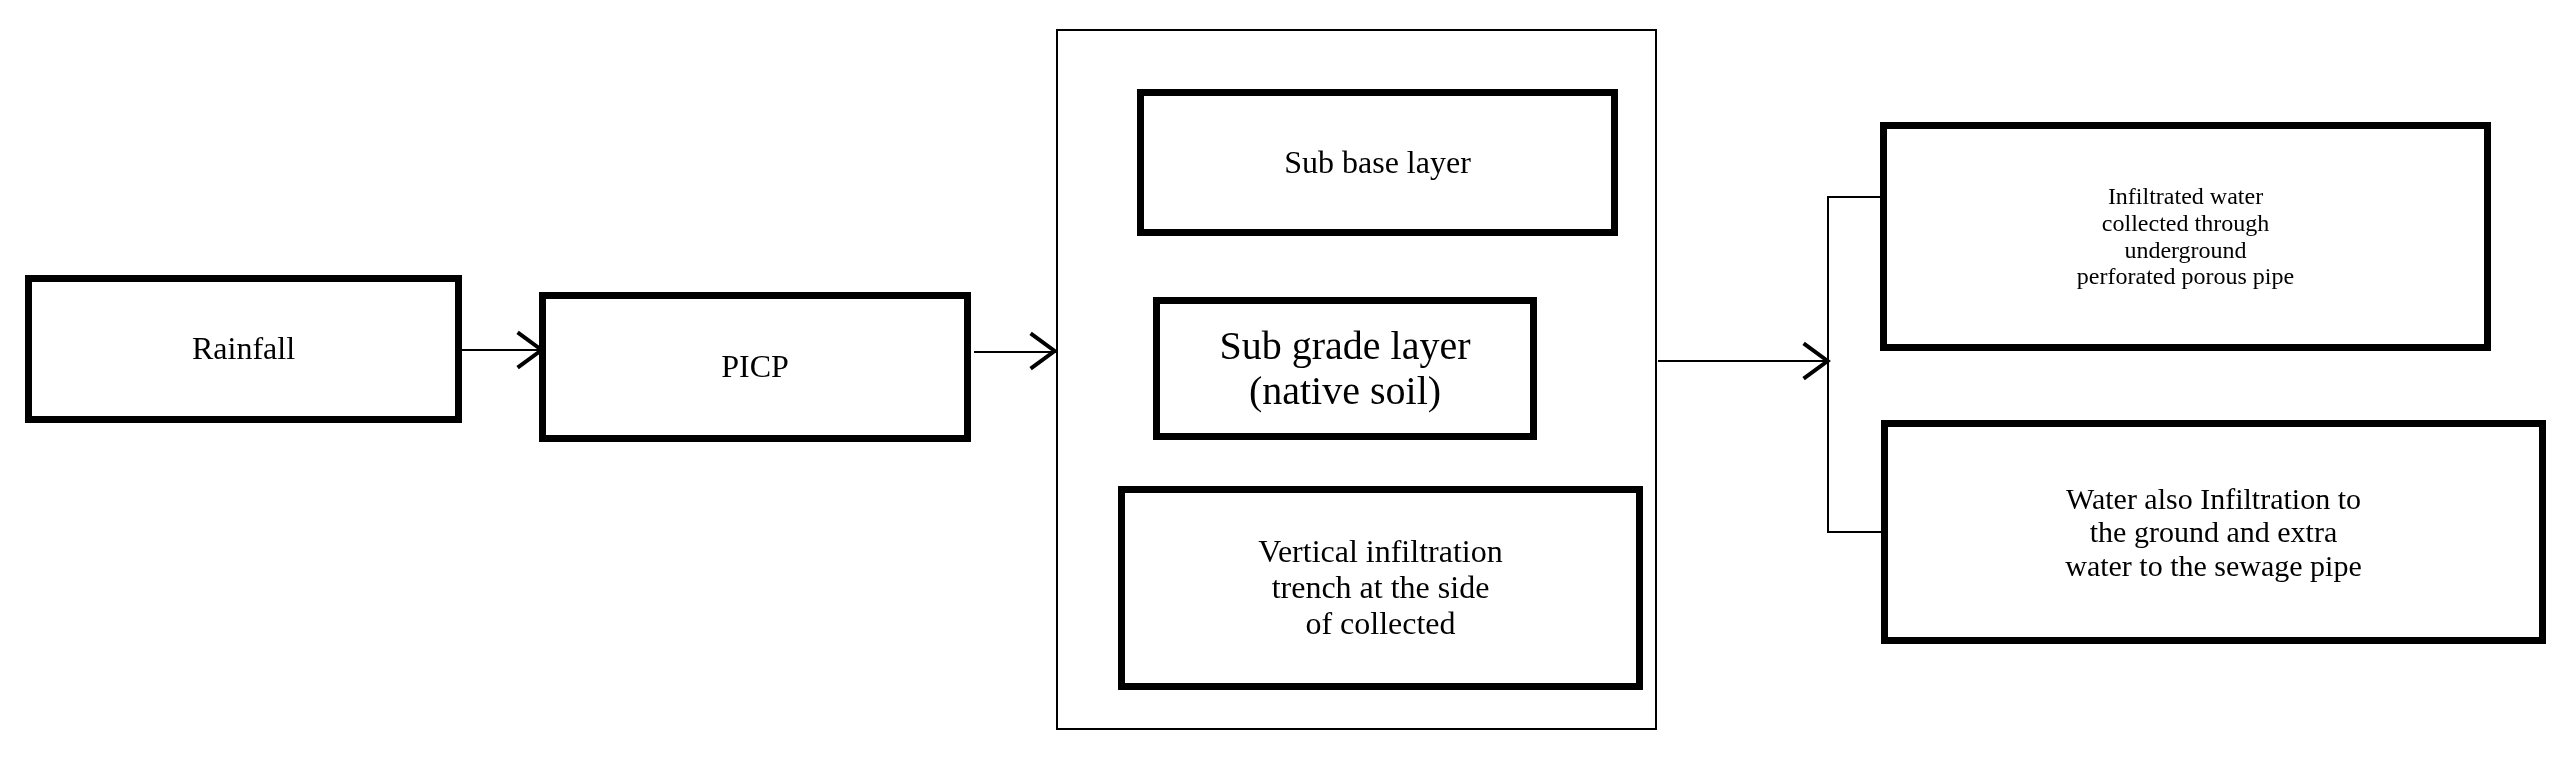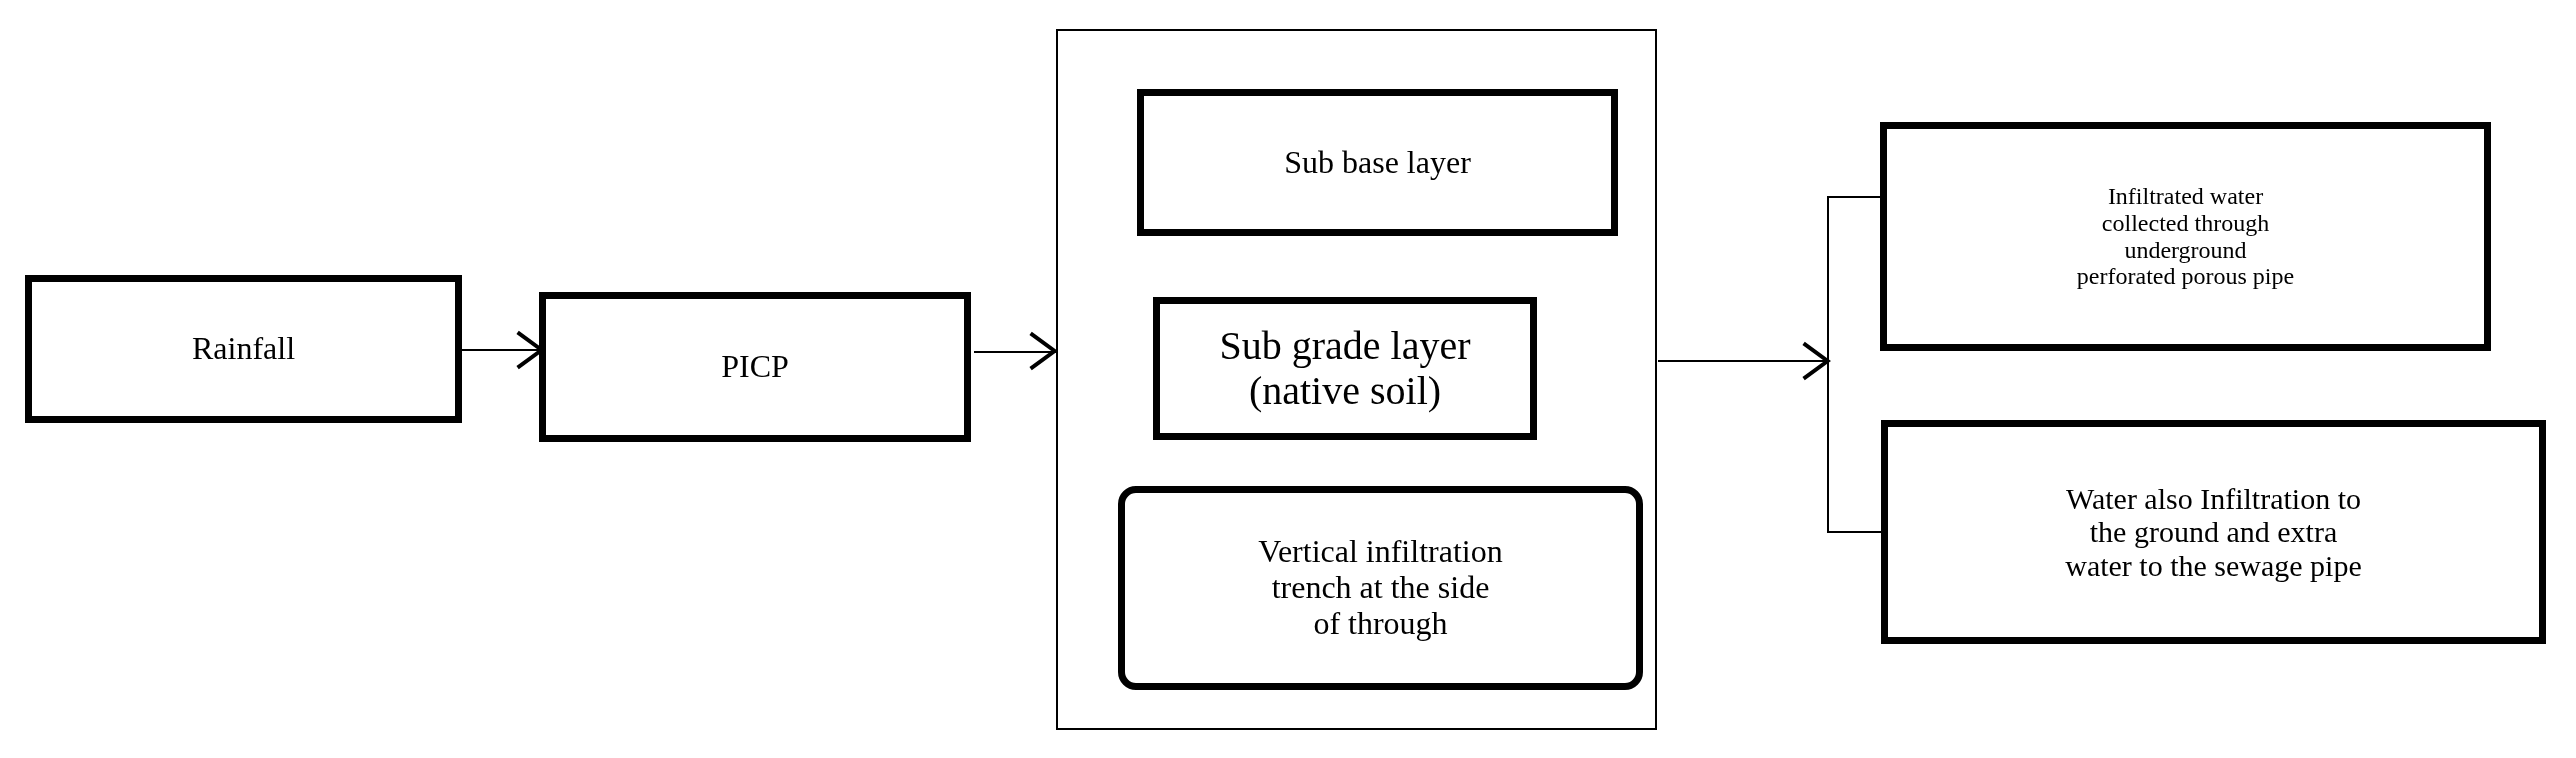--- a/index.html
+++ b/index.html
@@ -28,21 +28,21 @@
     z-index:1;
   }
 
   #rainfall{left:25px;  top:275px; width:437px; height:148px; font-size:32px;justify-content:flex-end;}
   #picp{    left:539px; top:276px; width:432px; height:150px; font-size:32px;margin-top:16px;}
 
   #container{left:1056px; top:29px; width:601px; height:701px;}
 
   #subbase{  left:1137px; top:89px; width:481px; height:147px; font-size:32px;}
   #subgrade{ left:1137px; top:297px; width:384px; height:143px; font-size:40px;margin-left:16px;}
-  #trench{   left:1118px; top:486px; width:525px; height:204px; font-size:32px;border-radius:18px;}
+  #trench{   left:1118px; top:486px; width:525px; height:204px; font-size:32px;}
 
   #infiltrated{left:1880px; top:122px; width:611px; height:229px; font-size:24px;}
   #sewage{     left:1881px; top:420px; width:665px; height:224px; font-size:30px;}
 
   .conn{position:absolute;z-index:2;}
   .hline{background:#000000;height:2.4px;}
   .vline{background:#000000;width:2.4px;}
 
   .arrowhead{
     position:absolute;
@@ -102,21 +102,21 @@
     <span class="txt">
       <span>Sub grade layer</span><br>
       <span>(native soil)</span>
     </span>
   </div>
 
   <div class="box" id="trench">
     <span class="txt">
       <span>Vertical infiltration</span><br>
       <span>trench at the side</span><br>
-      <span>of through</span>
+      <span>of collected</span>
     </span>
   </div>
 
   <div class="conn hline" id="c3-line"></div>
   <div class="arrowhead" id="c3-head">
     <svg width="32" height="48" viewBox="0 0 40 60">
       <polyline points="2,-22 32,0 2,22" fill="none" stroke="#000000" stroke-width="5"></polyline>
     </svg>
   </div>
   <div class="conn vline" id="branch-v"></div>

